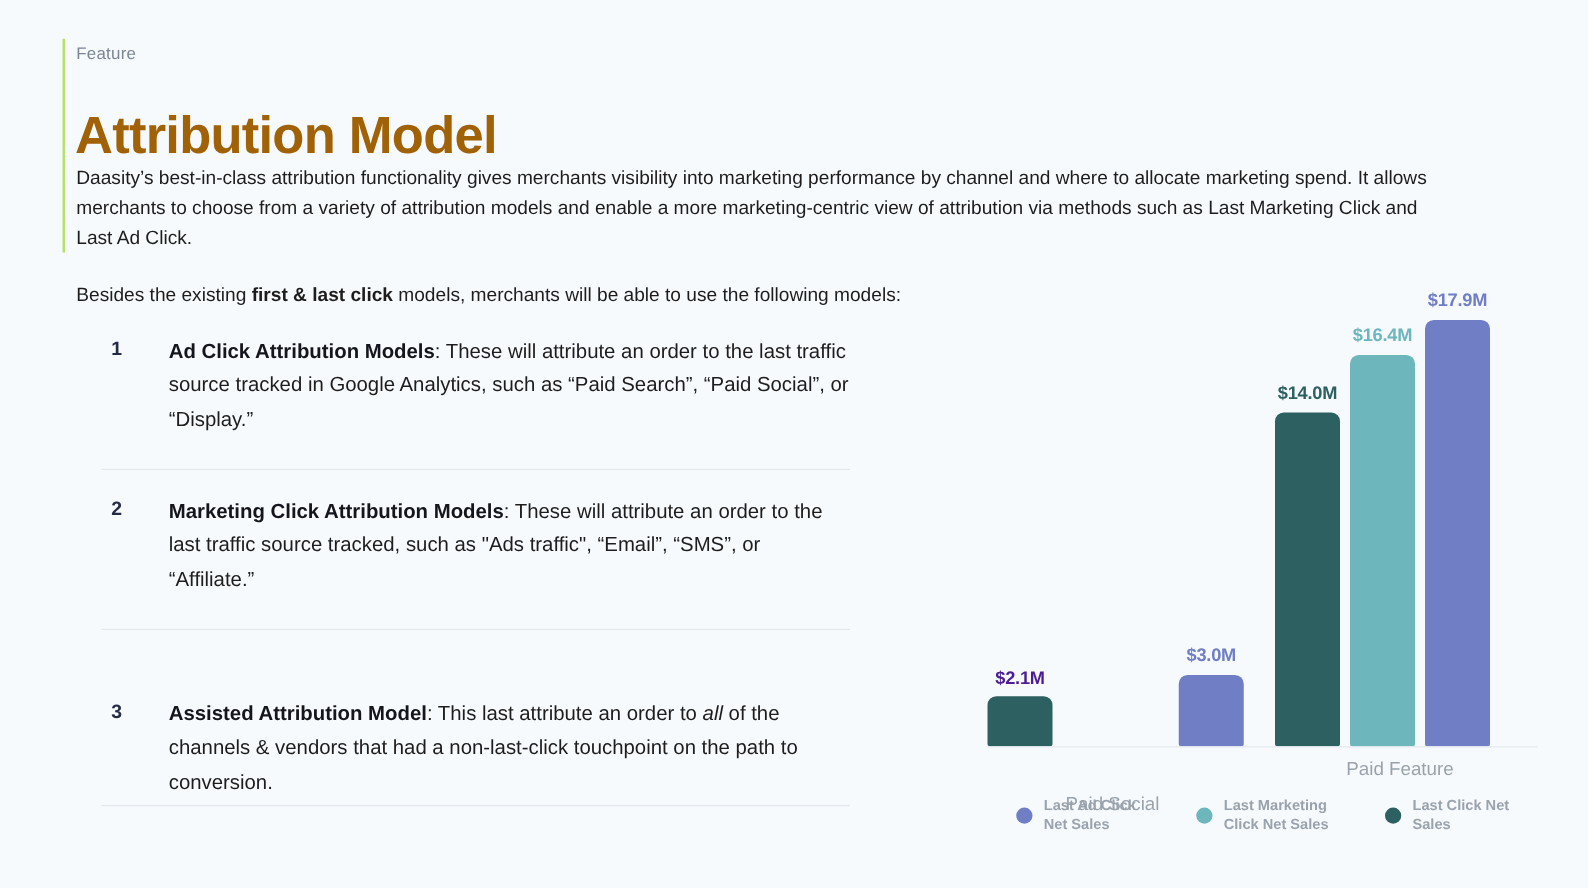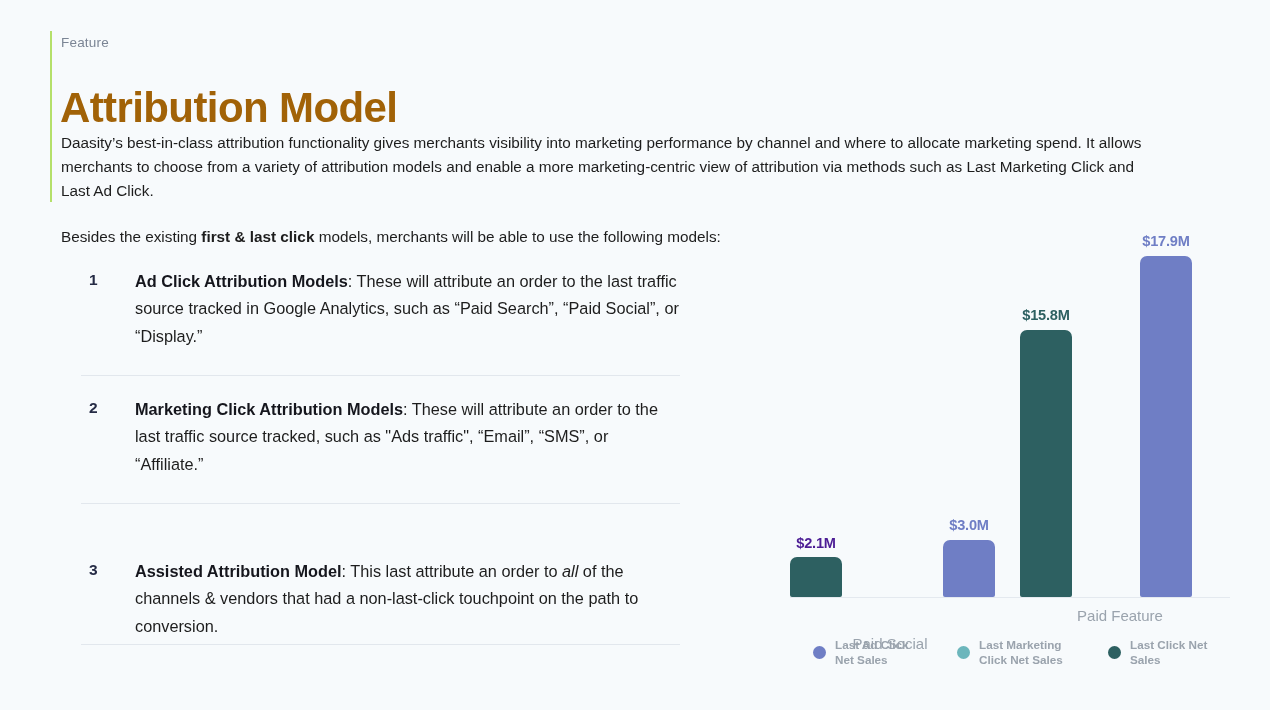--- a/index.html
+++ b/index.html
@@ -249,21 +249,25 @@
   <div class="bar-wrap" style="left: 10px; height: 372px;">
         <div class="bar" style="height: 40px; background: rgb(45, 96, 97);"></div>
         <div class="bar-label" style="bottom: 46px; color: #4c1d95;">$2.1M</div>
       </div>
       <div class="bar-wrap" style="left: 130px; height: 372px; margin-left: 33px;">
         <div class="bar" style="height: 57px; background: rgb(111, 126, 197);"></div>
         <div class="bar-label" style="bottom: 64px; color: rgb(111, 126, 197);">$3.0M</div>
       </div>
       <div class="bar-wrap" style="left: 240px; height: 372px;">
         <div class="bar" style="height: 267px; background: rgb(45, 96, 97);"></div>
-        <div class="bar-label" style="bottom: 274px; color: rgb(45, 96, 97);">$15.8M</div>
+        <div class="bar-label" style="bottom: 274px; color: rgb(45, 96, 97);">$14.0M</div>
+      </div>
+      <div class="bar-wrap" style="left: 300px; height: 372px;">
+        <div class="bar" style="height: 313px; background: rgb(108, 182, 188);"></div>
+        <div class="bar-label" style="bottom: 320px; color: rgb(108, 182, 188);">$16.4M</div>
       </div>
       <div class="bar-wrap" style="left: 360px; height: 372px;">
         <div class="bar" style="height: 341px; background: rgb(111, 126, 197);"></div>
         <div class="bar-label" style="bottom: 348px; color: rgb(111, 126, 197);">$17.9M</div>
       </div>
     </div>
 
   <div id="baseline"></div>
 
   <div class="group-label" id="grp-social">Paid Social</div>

